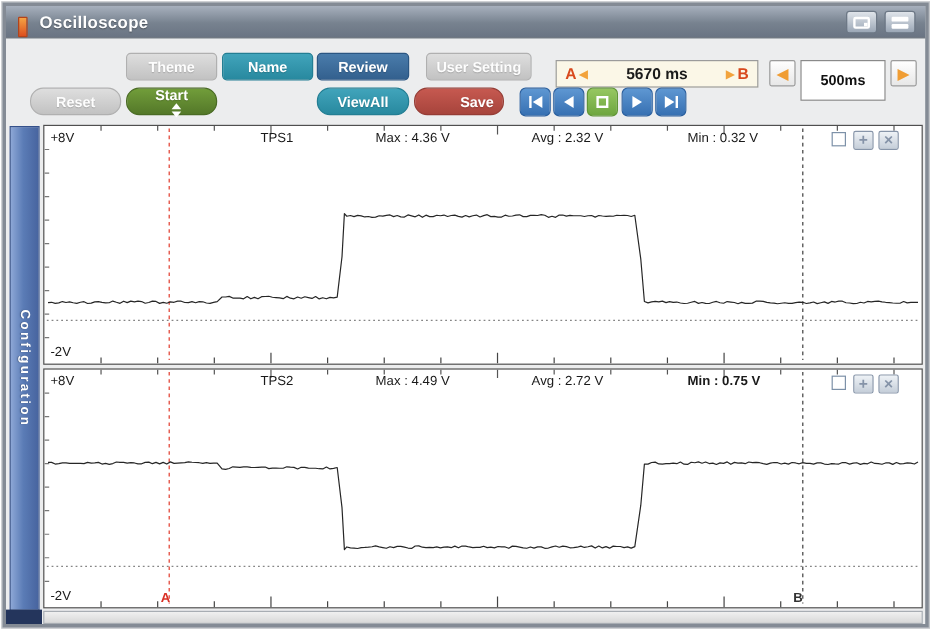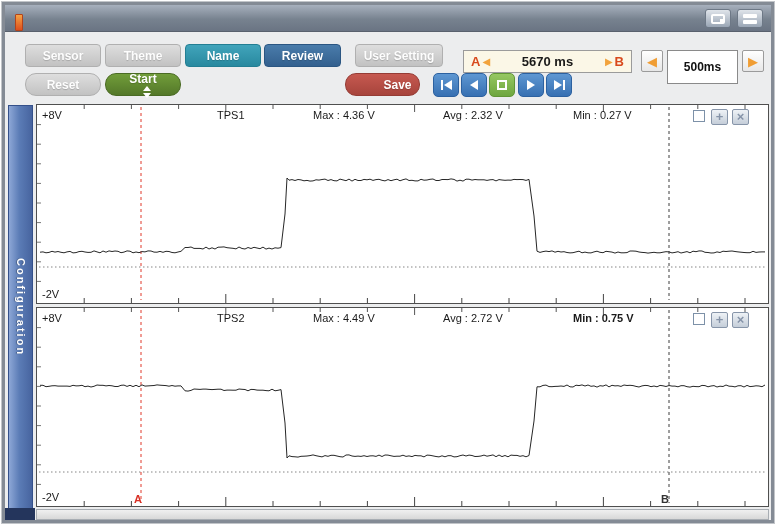--- a/index.html
+++ b/index.html
@@ -62,34 +62,34 @@
   .hscroll{position:absolute;left:36px;top:509px;width:733px;height:11px;background:linear-gradient(#f0f0f0,#d8d8d8);border:1px solid #a8adb3;}
 </style>
 </head>
 <body>
 
 <div class="screen">
   <div class="frame"></div>
 
   <div class="titlebar">
     <div class="app-icon"></div>
+    <div class="title-text">Oscilloscope</div>
   </div>
   <div class="ticon ticon1">
     <div class="win-shape">
         <div class="win-dot"></div>
       </div>
   </div>
   <div class="ticon ticon2">
     <div class="bars">
         <div></div>
         <div></div>
       </div>
   </div>
 
-  <div class="btn gray row1" style="left:25px;width:76px;">Sensor</div>
   <div class="btn teal row1" style="left:185px;width:76px;">Name</div>
   <div class="btn gray row1" style="left:105px;width:76px;">Theme</div>
   <div class="btn blue row1" style="left:264px;width:77px;">Review</div>
   <div class="btn gray row1" style="left:355px;width:88px;">User Setting</div>
 
   <div class="abbox">
     <span class="grp">
       <span class="ab-letter">A</span>
       <span class="ab-arrow">◀</span>
     </span>
@@ -109,20 +109,21 @@
     </div>
 
   <div class="btn gray row2" style="left:25px;width:76px;">Reset</div>
   <div class="btn green row2" style="left:105px;width:76px;flex-direction:column;">
     <span>Start</span>
     <span class="spin">
         <span class="up"></span>
         <span class="down"></span>
       </span>
   </div>
+  <div class="btn teal row2" style="left:264px;width:77px;">ViewAll</div>
   <div class="btn red row2" style="left:345px;width:75px;padding-left:30px;">Save</div>
 
   <div class="pb" style="left:433px;">
       <div class="vbar"></div>
       <div class="tri-l"></div>
     </div>
   <div class="pb" style="left:461px;">
       <div class="tri-l"></div>
     </div>
   <div class="pb greenb" style="left:489px;">
@@ -184,21 +185,21 @@
         <line x1="0" y1="176.4" x2="4" y2="176.4" stroke="#777" stroke-width="1"></line>
         <line x1="2" y1="162" x2="729" y2="162" stroke="#858585" stroke-width="1" stroke-dasharray="1.5 2.5"></line>
         <line x1="104" y1="2" x2="104" y2="195" stroke="#e0392a" stroke-width="1" stroke-dasharray="3 3"></line>
         <line x1="632" y1="2" x2="632" y2="195" stroke="#3c3c3c" stroke-width="1" stroke-dasharray="3 3"></line>
         <polyline points="3,147.2 6,146.9 9,147.8 12,147.4 15,146.3 18,147.1 21,146.5 24,147.3 27,147.8 30,146.9 33,146.4 36,147.9 39,147.6 42,146.6 45,146.3 48,147.0 51,147.4 54,147.3 57,145.9 60,146.9 63,147.8 66,146.0 69,147.2 72,145.9 75,146.5 78,146.0 81,146.3 84,147.7 87,147.1 90,145.9 93,146.2 96,147.8 99,147.0 102,147.7 105,146.6 108,146.9 111,145.9 114,146.0 117,147.1 120,147.2 123,146.4 126,147.3 129,146.3 132,146.5 135,147.5 138,147.8 141,147.0 144,146.3 148,142.5 151,142.5 154,142.0 157,143.4 160,143.4 163,143.4 166,144.0 169,142.1 172,144.0 175,142.8 178,144.0 181,142.2 184,142.1 187,141.9 190,142.7 193,143.0 196,143.3 199,143.9 202,142.0 205,143.5 208,144.0 211,142.5 214,143.5 217,142.3 220,143.0 223,143.7 226,142.1 229,144.1 232,143.1 235,144.0 238,142.8 241,143.2 244,142.6 248,109.0 250,73 252,75.2 255,74.6 258,75.5 261,74.5 264,74.9 267,75.8 270,75.4 273,76.1 276,75.9 279,74.8 282,75.1 285,74.5 288,74.1 291,75.5 294,74.6 297,75.7 300,75.9 303,74.1 306,74.9 309,75.7 312,74.1 315,76.1 318,74.3 321,75.5 324,75.5 327,74.4 330,74.8 333,74.2 336,75.4 339,74.6 342,74.3 345,75.3 348,75.9 351,74.6 354,75.7 357,74.8 360,74.2 363,75.8 366,74.7 369,73.9 372,75.5 375,75.3 378,75.9 381,75.9 384,74.3 387,75.2 390,75.0 393,74.3 396,74.0 399,75.5 402,75.5 405,74.5 408,74.5 411,74.6 414,73.9 417,74.4 420,76.1 423,75.2 426,76.1 429,74.2 432,74.2 435,75.1 438,74.5 441,74.8 444,74.8 447,74.8 450,75.4 453,74.8 456,74.6 459,75.9 462,74.6 465,75.0 468,75.3 471,75.1 474,75.2 477,74.4 480,74.6 483,74.5 486,74.6 489,75.4 492,74.4 497,111.0 500,146.2 503,147.4 506,146.6 509,146.1 512,146.6 515,145.9 518,147.2 521,146.3 524,147.0 527,146.7 530,147.5 533,147.9 536,147.7 539,146.9 542,146.2 545,147.8 548,147.1 551,147.8 554,147.9 557,146.9 560,146.2 563,147.3 566,147.7 569,146.3 572,146.7 575,147.1 578,148.1 581,147.0 584,147.8 587,147.8 590,147.6 593,146.0 596,146.0 599,146.2 602,147.0 605,147.4 608,147.6 611,148.1 614,147.7 617,147.3 620,147.8 623,147.8 626,147.2 629,146.7 632,146.9 635,147.9 638,147.4 641,146.7 644,148.0 647,147.3 650,146.6 653,147.8 656,146.2 659,146.7 662,145.9 665,146.0 668,147.3 671,147.5 674,148.0 677,147.9 680,146.9 683,147.5 686,146.2 689,146.5 692,146.2 695,146.0 698,146.5 701,146.9 704,147.2 707,147.5 710,147.7 713,147.7 716,146.3 719,147.4 722,147.0 725,146.9 728,146.9" fill="none" stroke="#262626" stroke-width="1" stroke-linejoin="round"></polyline>
       </svg>
     <span class="plabel ph" style="left:5px;">+8V</span>
     <span class="plabel ph" style="left:180px;">TPS1</span>
     <span class="plabel ph" style="left:276px;">Max : 4.36 V</span>
     <span class="plabel ph" style="left:406px;">Avg : 2.32 V</span>
-    <span class="plabel ph" style="left:536px;">Min : 0.27 V</span>
+    <span class="plabel ph" style="left:536px;">Min : 0.32 V</span>
     <div class="cb"></div>
     <div class="sq-btn plus-btn">+</div>
     <div class="sq-btn close-btn">×</div>
     <span class="plabel pl-bottom">-2V</span>
   </div>
 
   <div class="panel panel2">
     <svg id="wave1" width="731" height="198" viewBox="0 0 731 198">
         <line x1="47.2" y1="0" x2="47.2" y2="4" stroke="#555" stroke-width="1"></line>
         <line x1="47.2" y1="193" x2="47.2" y2="198" stroke="#444" stroke-width="1"></line>

